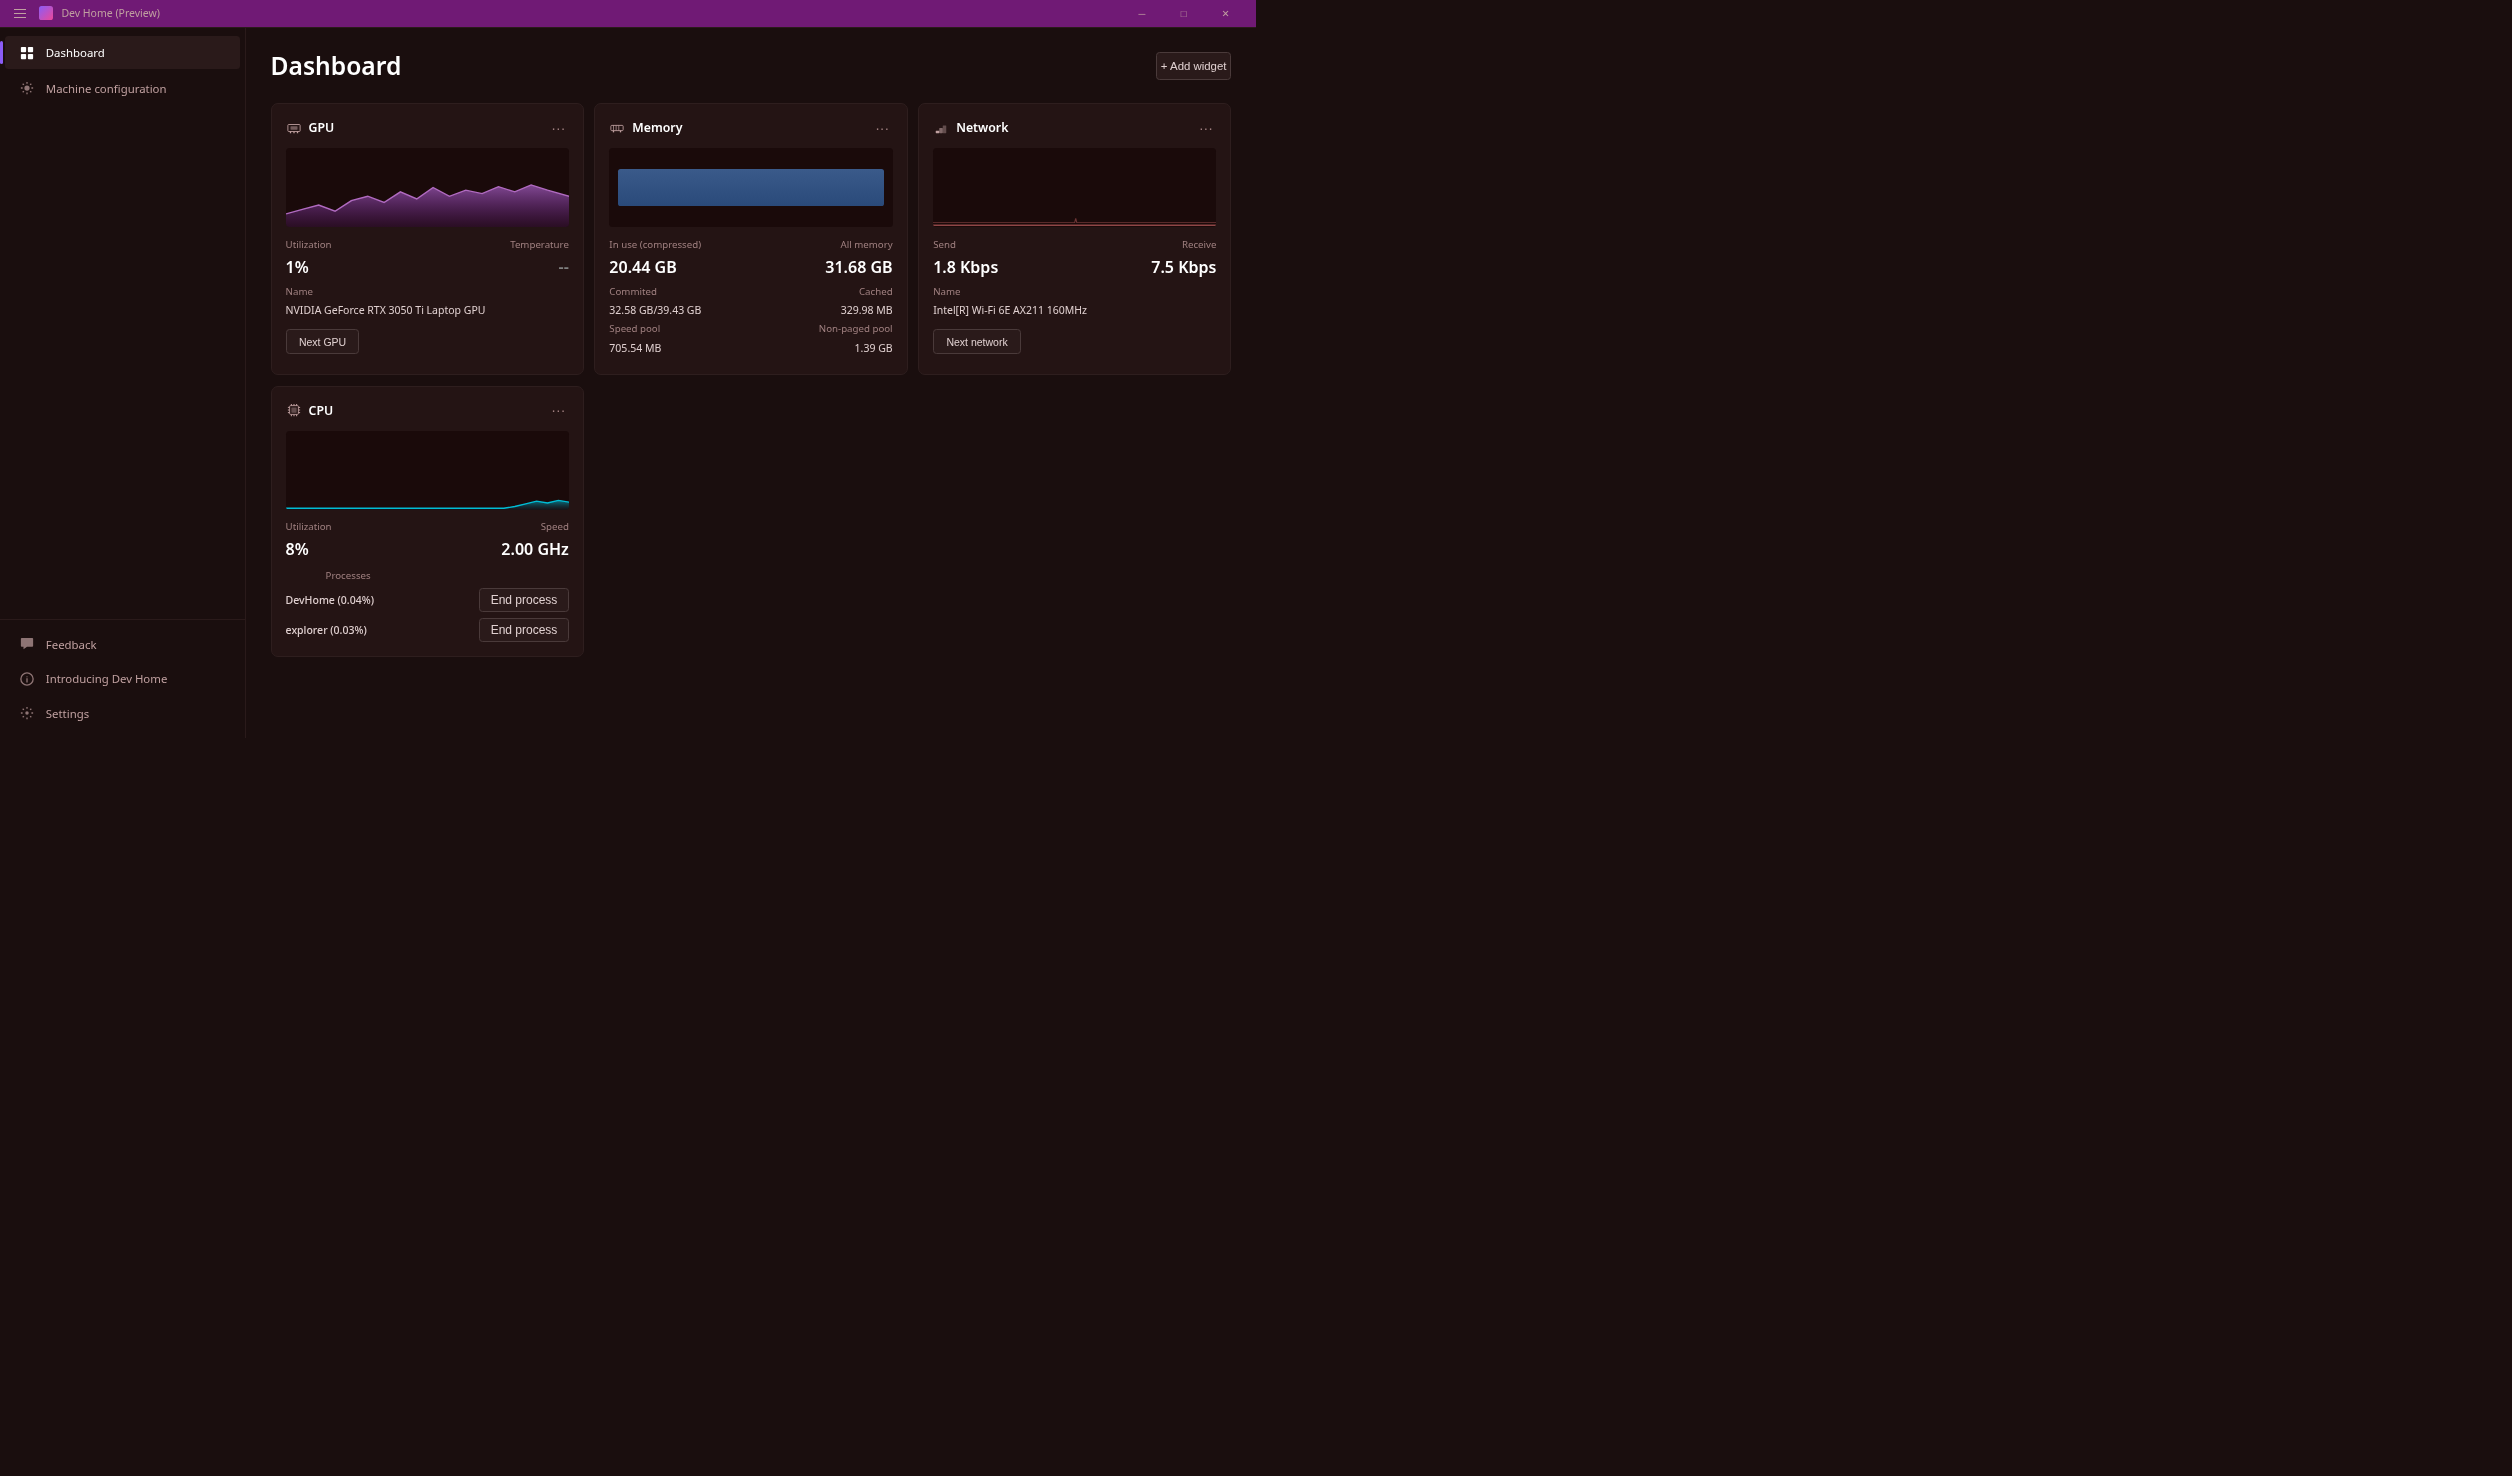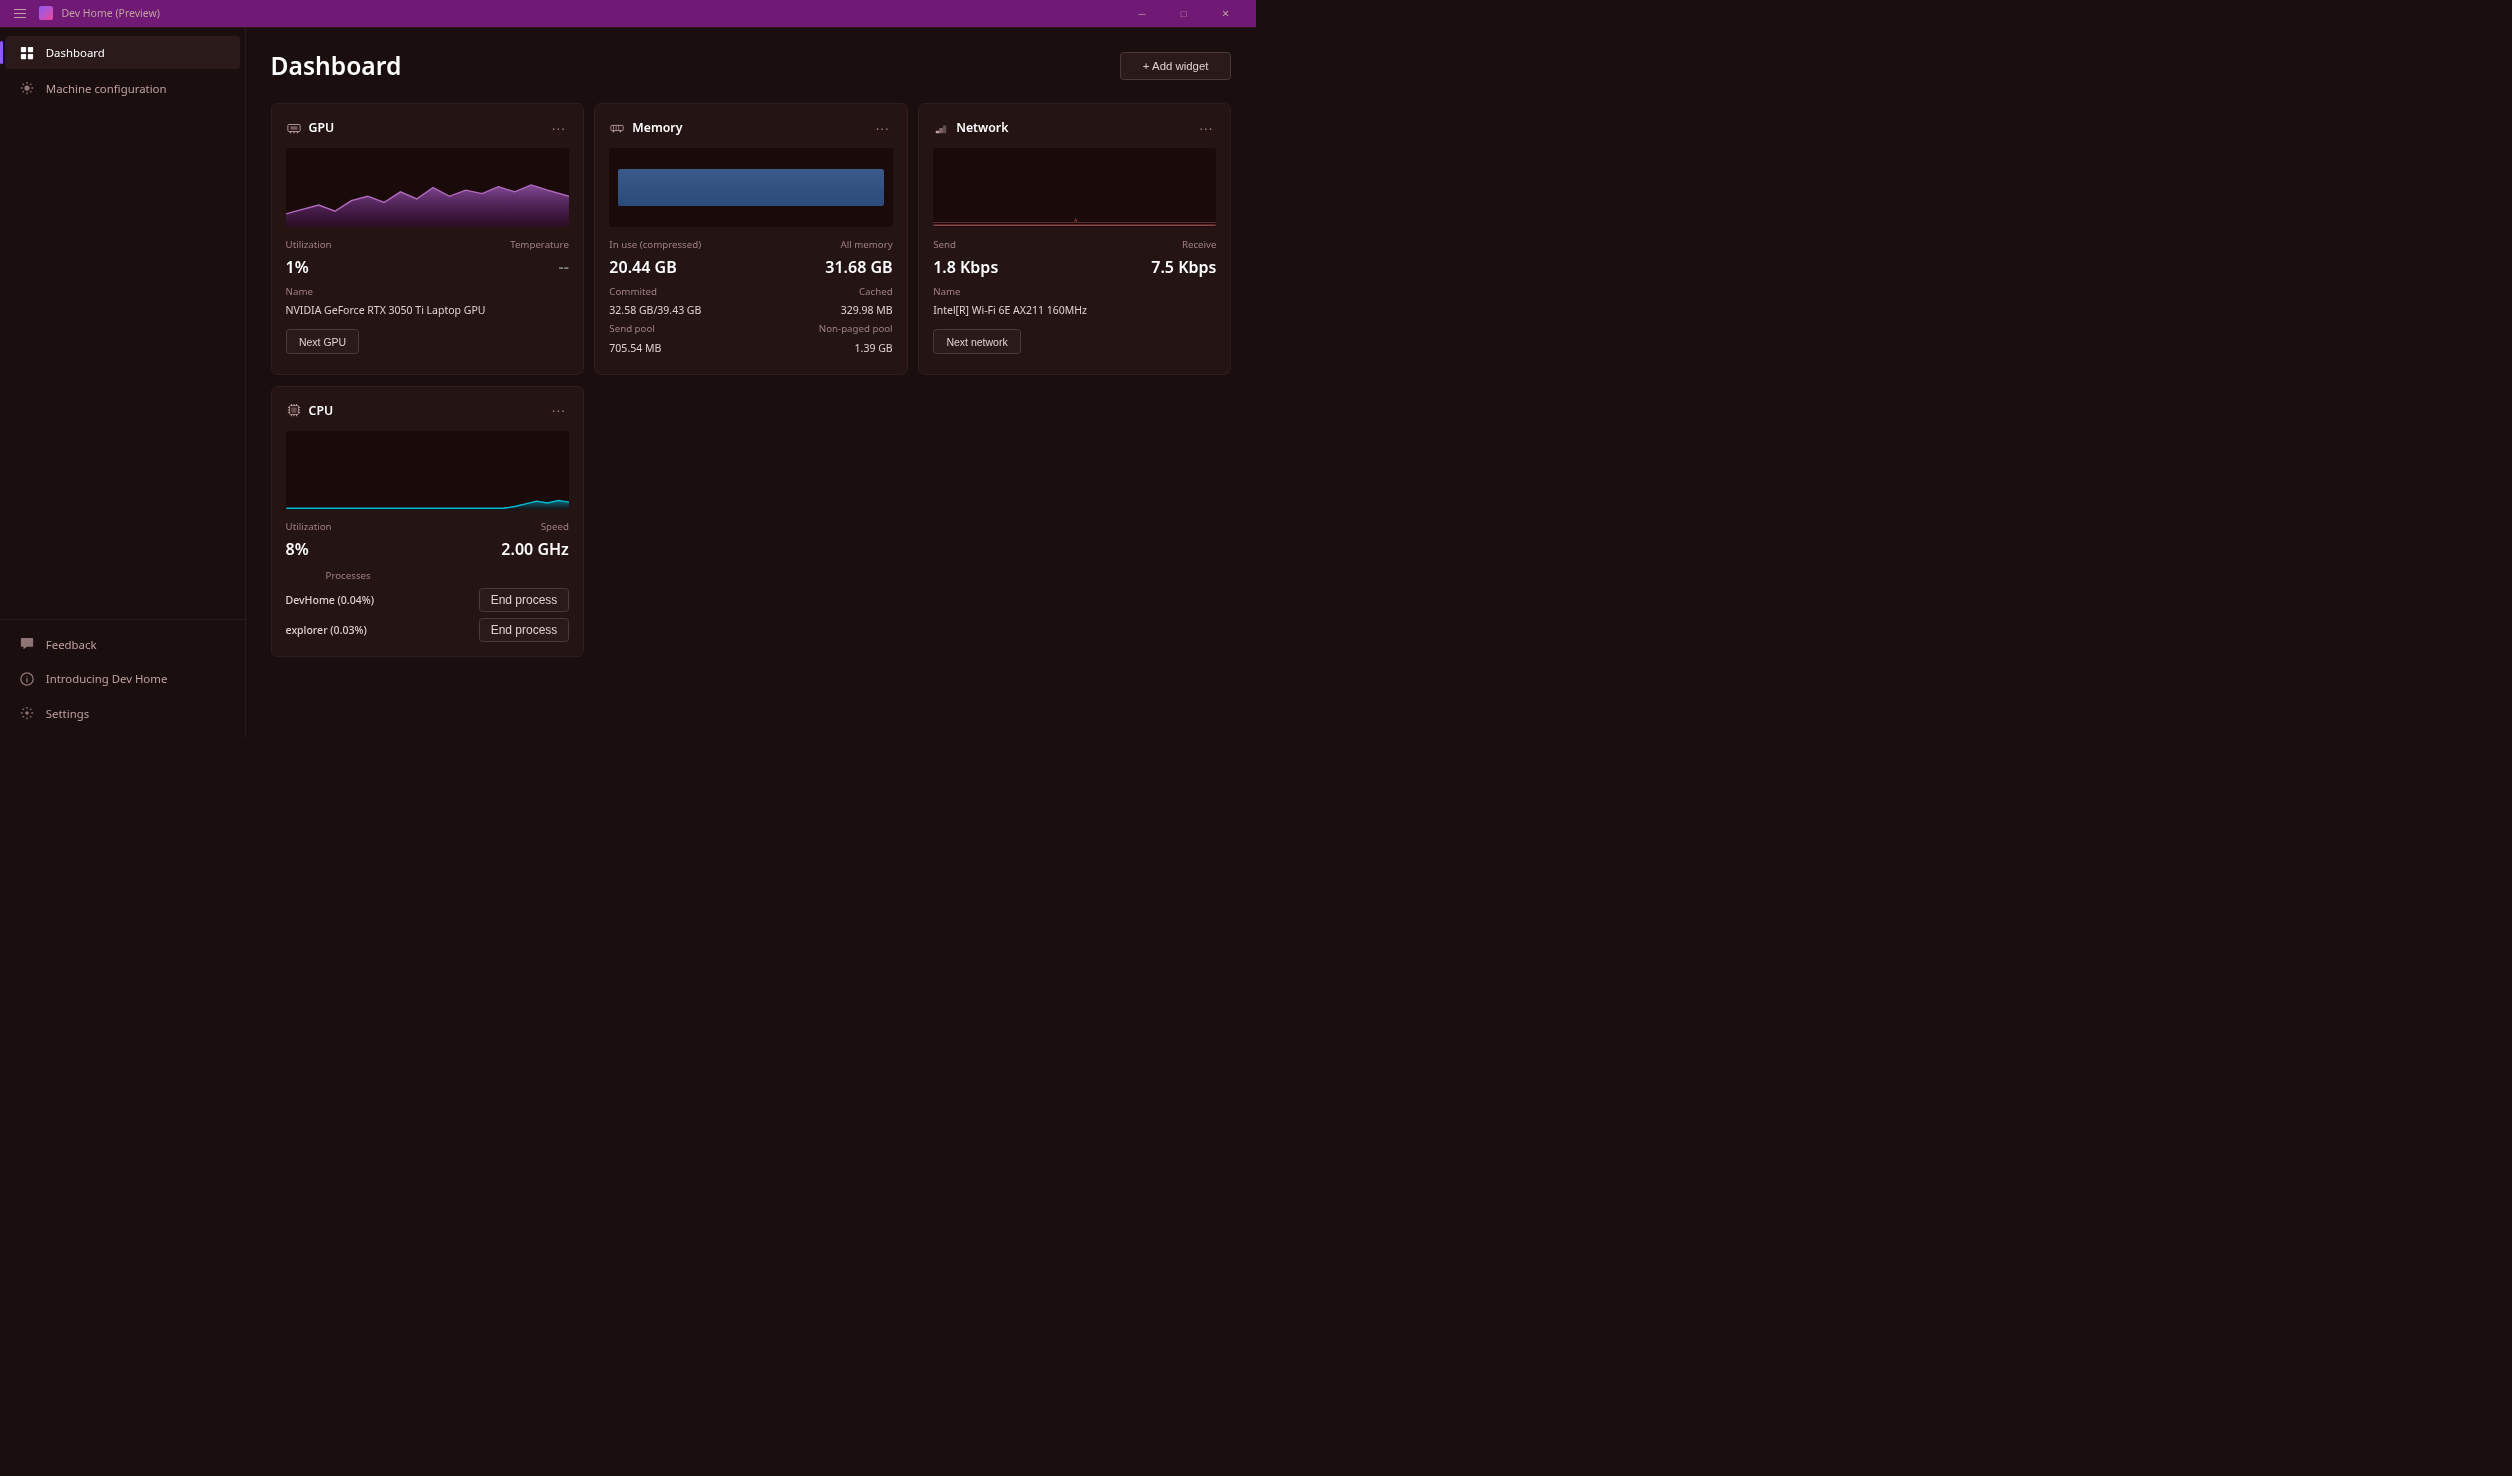--- a/index.html
+++ b/index.html
@@ -117,21 +117,21 @@
     }
     .page-title {
       font-size: 24.6px;
       font-weight: 600;
       color: #ffffff;
     }
     .add-widget-btn {
       background: #2a1a1a;
       border: 0.9px solid #4a3a3a;
       color: #e0d0d0;
-      padding: 7px 22px;
+      padding: 7px 4px;
       border-radius: 3.5px;
       cursor: pointer;
       font-size: 11.4px;
     }
     .widgets-grid {
       display: grid;
       grid-template-columns: repeat(3, 1fr);
       gap: 10.5px;
       margin-bottom: 10.5px;
     }
@@ -400,21 +400,21 @@
         </div>
         <div class="metric-row" style="margin-top:7px">
           <span class="metric-sub-label">Commited</span>
           <span class="metric-sub-label">Cached</span>
         </div>
         <div class="metric-row">
           <span class="metric-sub-value">32.58 GB/39.43 GB</span>
           <span class="metric-sub-value">329.98 MB</span>
         </div>
         <div class="metric-row" style="margin-top:5.3px">
-          <span class="metric-sub-label">Send pool</span>
+          <span class="metric-sub-label">Speed pool</span>
           <span class="metric-sub-label">Non-paged pool</span>
         </div>
         <div class="metric-row">
           <span class="metric-sub-value">705.54 MB</span>
           <span class="metric-sub-value">1.39 GB</span>
         </div>
       </div>
 
       <div class="widget-card">
         <div class="widget-header">

